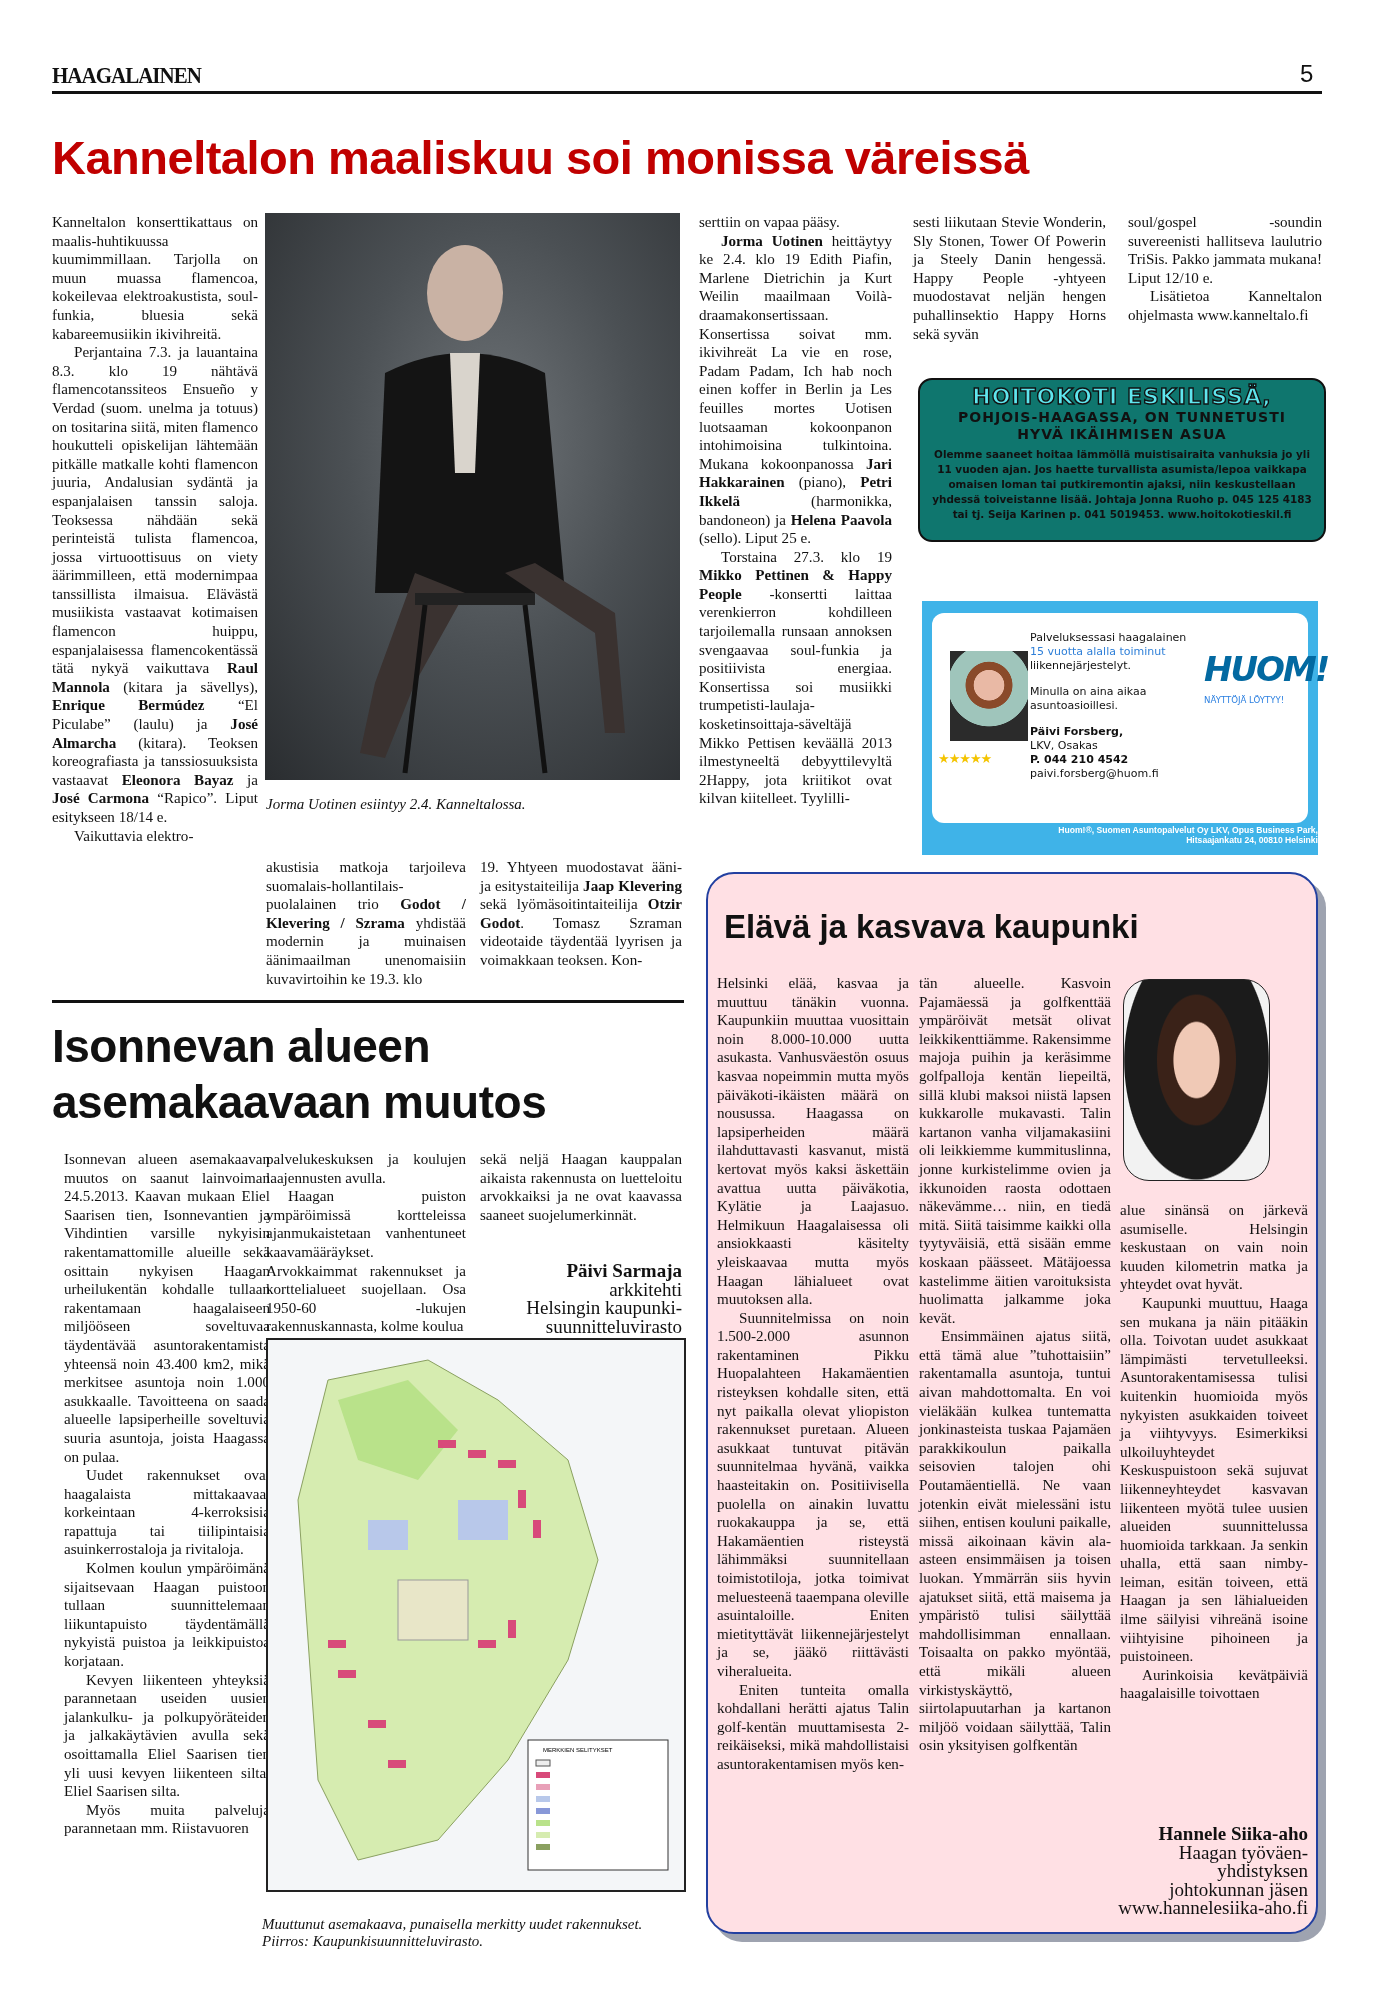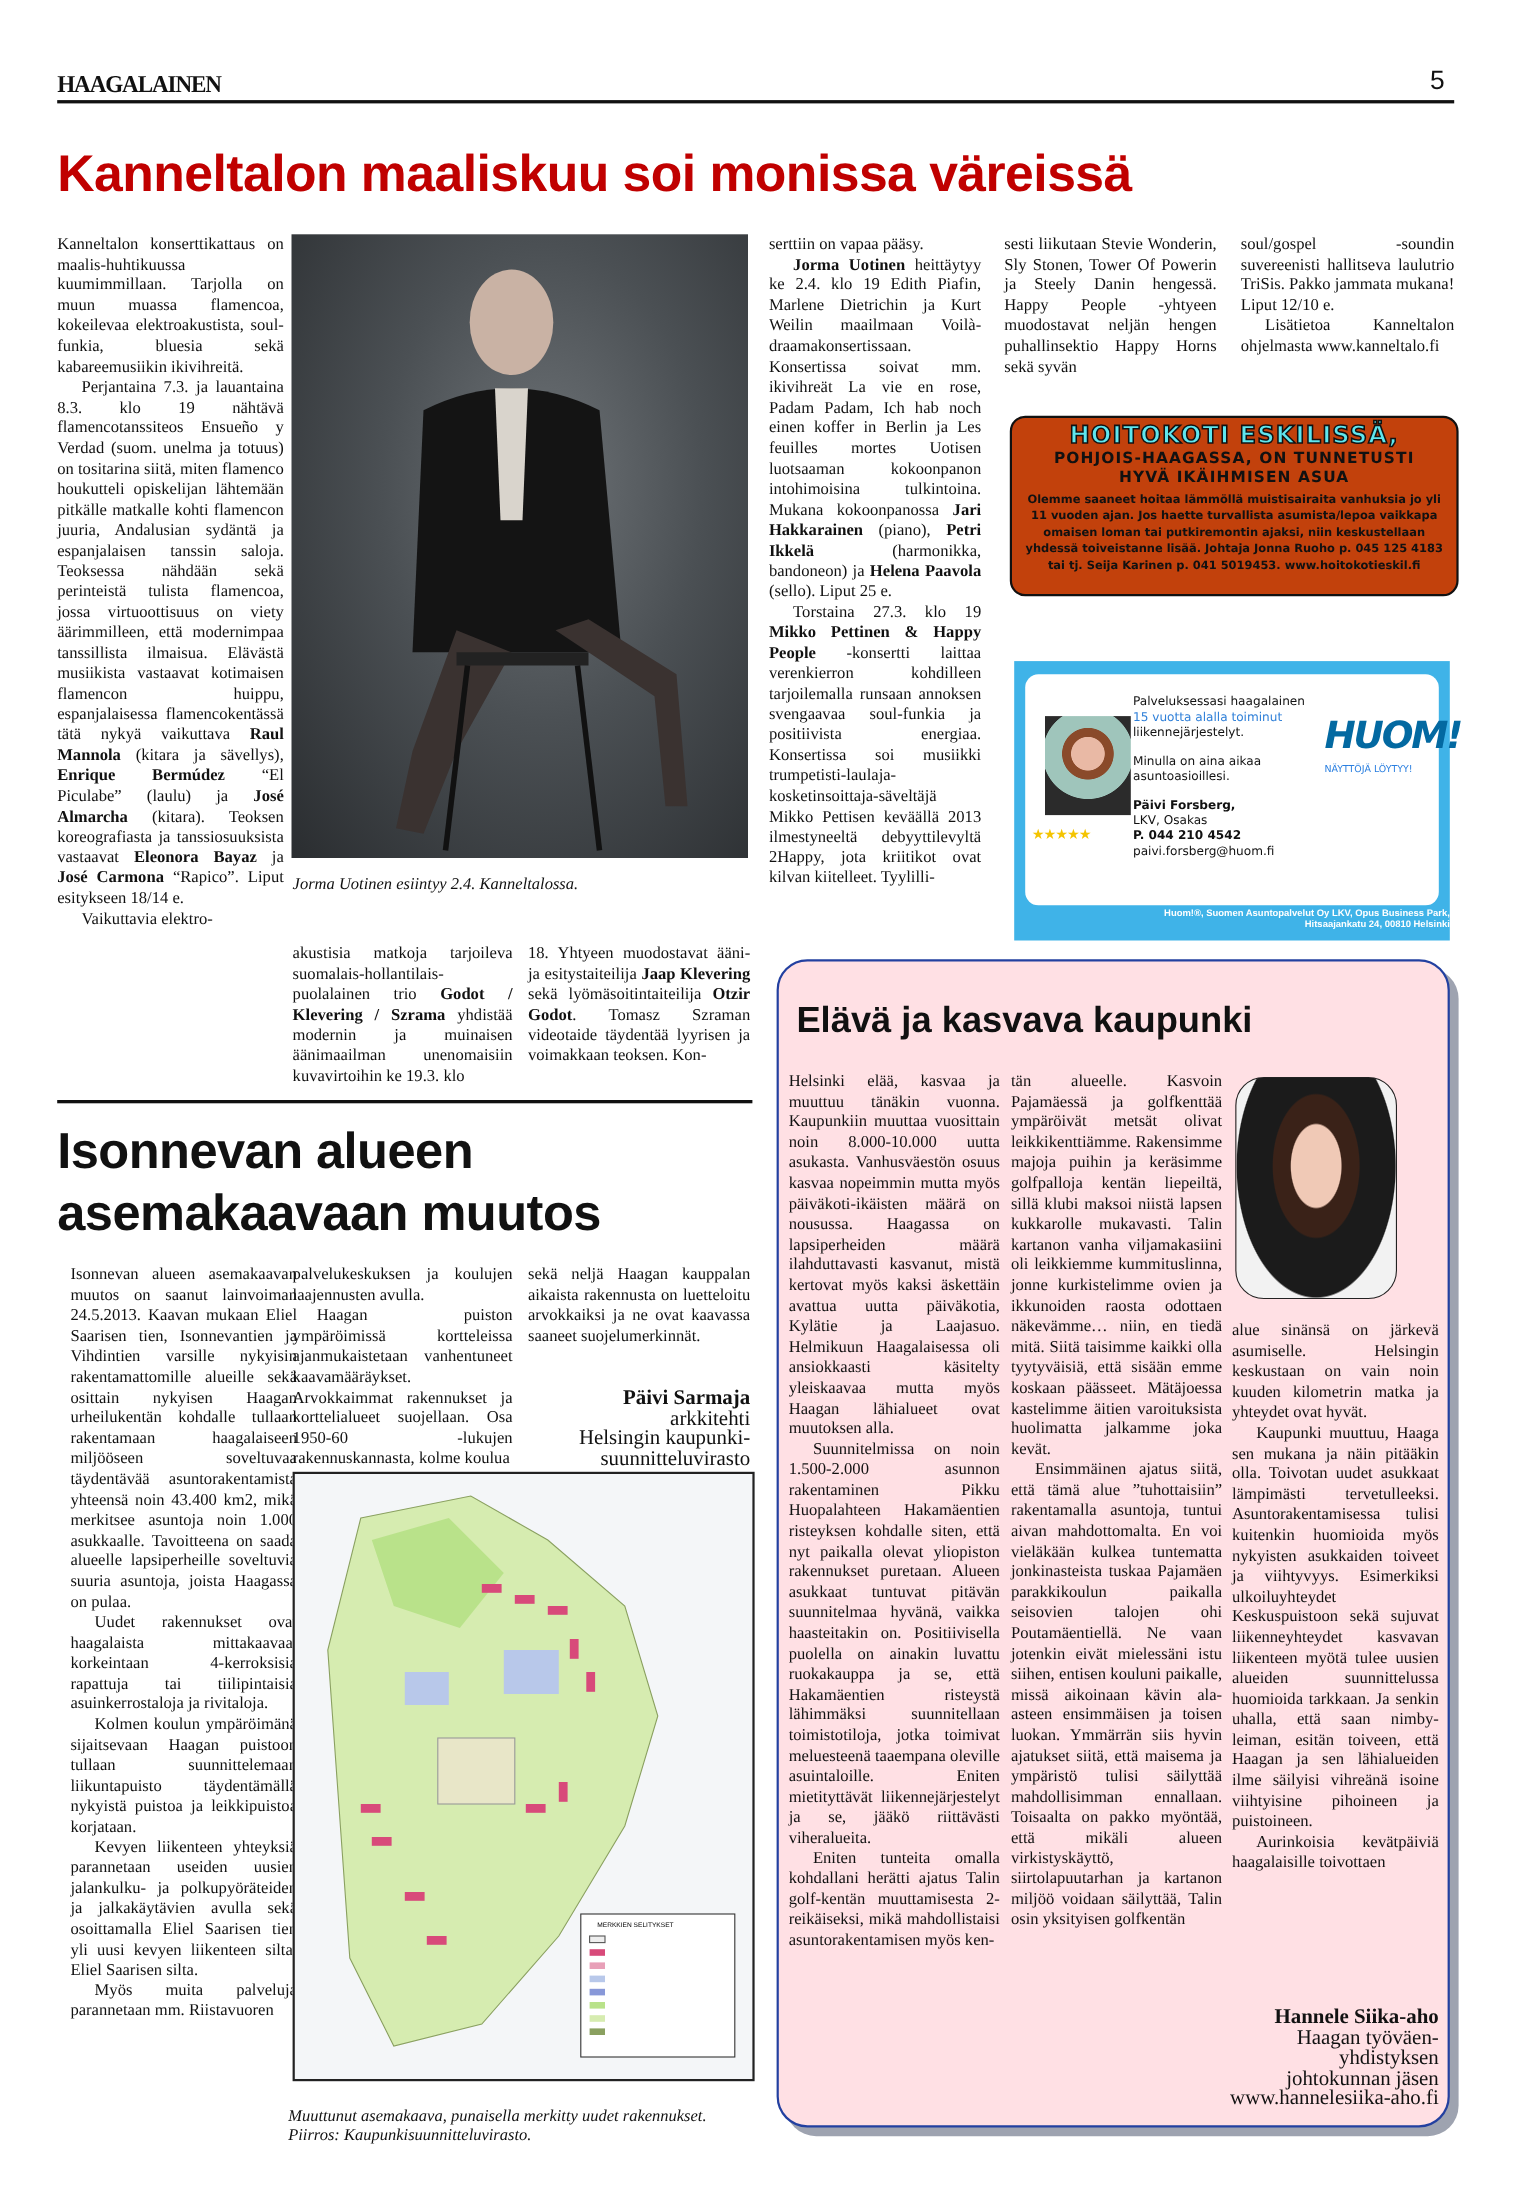--- a/index.html
+++ b/index.html
@@ -17,21 +17,21 @@
   .col p.first { text-indent:0; }
   .col b { font-weight:700; }
   .photo { left:265px; top:213px; width:415px; height:567px;
            background: radial-gradient(ellipse at 55% 40%, #6e7377 0%, #4b5054 45%, #2a2d30 100%); overflow:hidden; }
   .caption { font-style:italic; font-size:15px; line-height:17px; }
   .rule-mid { left:52px; top:1000px; width:632px; height:3px; background:#111; }
   .headline-black { left:52px; top:1018px; width:640px; font-family:"Liberation Sans", sans-serif;
                     font-weight:700; font-size:46px; line-height:56px; letter-spacing:-0.5px; }
   .sig { text-align:right; font-size:19px; line-height:18.6px; }
   .map { left:266px; top:1338px; width:416px; height:550px; border:2px solid #222; background:#f4f6f8; overflow:hidden; }
-  .ad1 { left:918px; top:378px; width:404px; height:160px; background:#c2410c; border:2px solid #111; border-radius:14px;
+  .ad1 { left:918px; top:378px; width:404px; height:160px; background:#0f766e; border:2px solid #111; border-radius:14px;
          text-align:center; font-family:"DejaVu Sans", sans-serif; }
   .ad1 .t1 { font-size:22px; font-weight:900; color:#5fe6ee; -webkit-text-stroke:1.4px #111; letter-spacing:1px; margin-top:4px; }
   .ad1 .t2 { font-size:14px; font-weight:900; letter-spacing:1px; line-height:17px; }
   .ad1 .t3 { font-size:10.4px; font-weight:700; line-height:15px; margin-top:4px; }
   .ad2 { left:922px; top:601px; width:396px; height:254px; background:#3fb3e8; }
   .ad2 .inner { position:absolute; left:10px; top:12px; width:376px; height:210px; background:#fff; border-radius:12px; }
   .ad2 .addr { position:absolute; left:0; top:224px; width:396px; text-align:right; color:#fff;
                font-family:"Liberation Sans", sans-serif; font-size:8.6px; font-weight:700; line-height:10px; }
   .ad2 .txt { position:absolute; left:98px; top:18px; font-family:"DejaVu Sans", sans-serif; font-size:11px; line-height:14px; color:#111; }
   .ad2 .blue { color:#2e7fd8; }
@@ -74,21 +74,21 @@
     <line x1="260" y1="392" x2="280" y2="560" stroke="#111" stroke-width="5"></line>
   </svg>
 </div>
 <div class="abs caption" style="left:266px;top:796px;">Jorma Uotinen esiintyy 2.4. Kanneltalossa.</div>
 
 <div class="abs col" style="left:266px;top:858px;width:200px;">
   <p class="first"><span>akustisia matkoja tarjoileva suomalais-hollantilais-puolalainen trio </span><b>Godot / Klevering / Szrama</b><span> yhdistää modernin ja muinaisen äänimaailman unenomaisiin kuvavirtoihin ke 19.3. klo</span></p>
 </div>
 
 <div class="abs col" style="left:480px;top:858px;width:202px;">
-  <p class="first"><span>18. Yhtyeen muodostavat ääni- ja esitystaiteilija </span><b>Jaap Klevering</b><span> sekä lyömäsoitintaiteilija </span><b>Otzir Godot</b><span>. Tomasz Szraman videotaide täydentää lyyrisen ja voimakkaan teoksen. Kon-</span></p>
+  <p class="first"><span>19. Yhtyeen muodostavat ääni- ja esitystaiteilija </span><b>Jaap Klevering</b><span> sekä lyömäsoitintaiteilija </span><b>Otzir Godot</b><span>. Tomasz Szraman videotaide täydentää lyyrisen ja voimakkaan teoksen. Kon-</span></p>
 </div>
 
 <div class="abs col" style="left:699px;top:213px;width:193px;">
   <p class="first">serttiin on vapaa pääsy.</p>
   <p><b>Jorma Uotinen</b><span> heittäytyy ke 2.4. klo 19 Edith Piafin, Marlene Dietrichin ja Kurt Weilin maailmaan Voilà-draamakonsertissaan. Konsertissa soivat mm. ikivihreät La vie en rose, Padam Padam, Ich hab noch einen koffer in Berlin ja Les feuilles mortes Uotisen luotsaaman kokoonpanon intohimoisina tulkintoina. Mukana kokoonpanossa </span><b>Jari Hakkarainen</b><span> (piano), </span><b>Petri Ikkelä</b><span> (harmonikka, bandoneon) ja </span><b>Helena Paavola</b><span> (sello). Liput 25 e.</span></p>
   <p><span>Torstaina 27.3. klo 19 </span><b>Mikko Pettinen &amp; Happy People</b><span> -konsertti laittaa verenkierron kohdilleen tarjoilemalla runsaan annoksen svengaavaa soul-funkia ja positiivista energiaa. Konsertissa soi musiikki trumpetisti-laulaja-kosketinsoittaja-säveltäjä Mikko Pettisen keväällä 2013 ilmestyneeltä debyyttilevyltä 2Happy, jota kriitikot ovat kilvan kiitelleet. Tyylilli-</span></p>
 </div>
 
 <div class="abs col" style="left:913px;top:213px;width:193px;">
   <p class="first">sesti liikutaan Stevie Wonderin, Sly Stonen, Tower Of Powerin ja Steely Danin hengessä. Happy People -yhtyeen muodostavat neljän hengen puhallinsektio Happy Horns sekä syvän</p>

